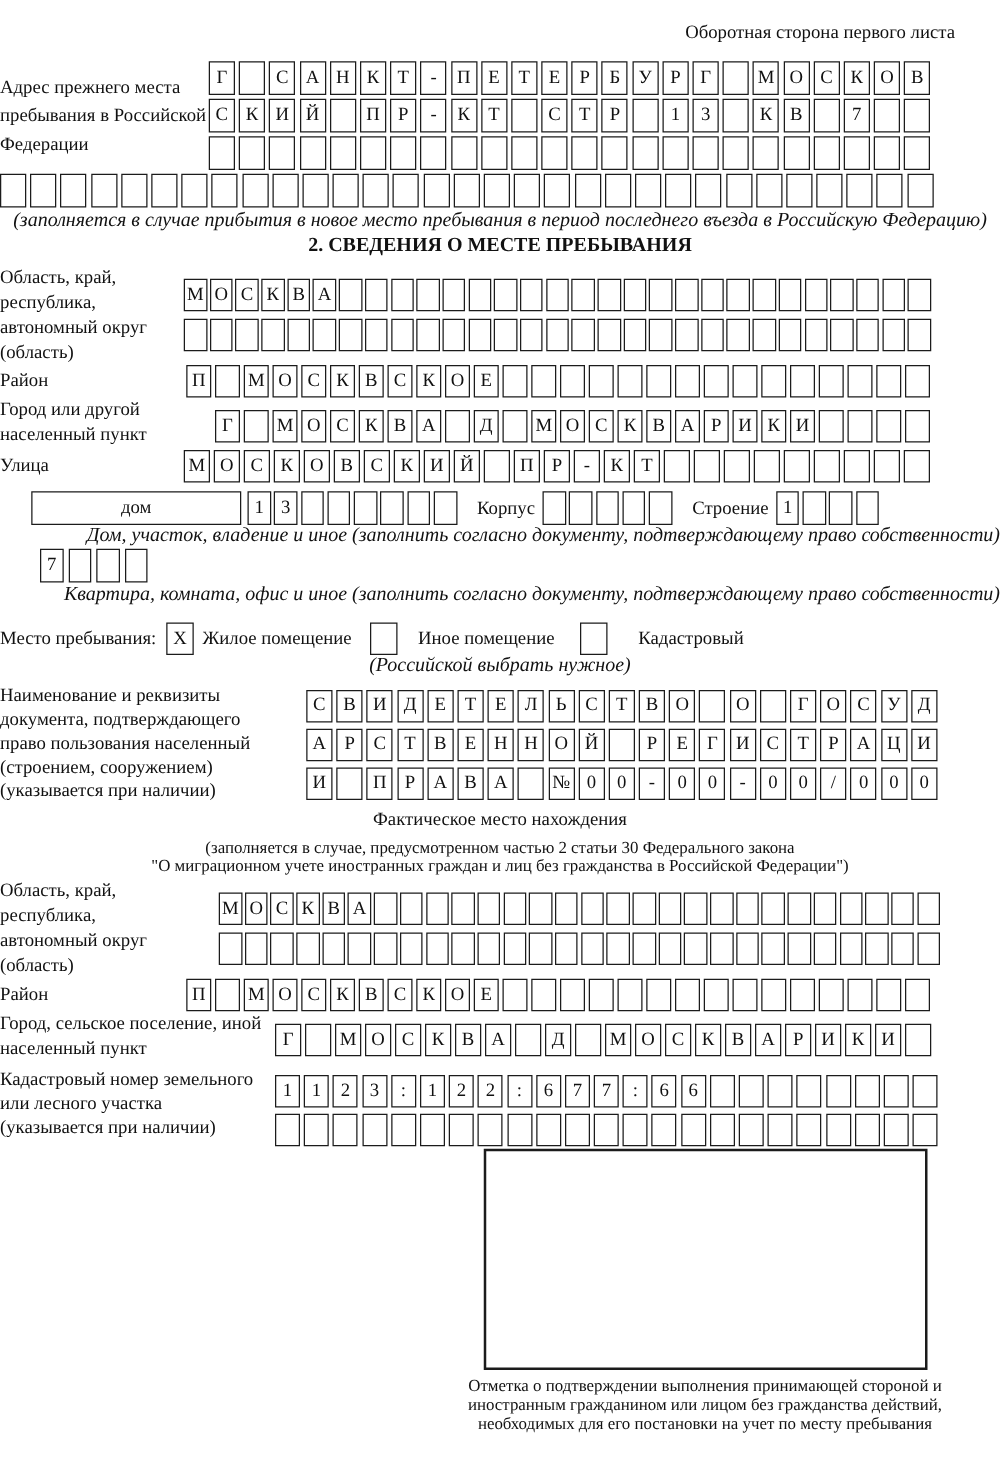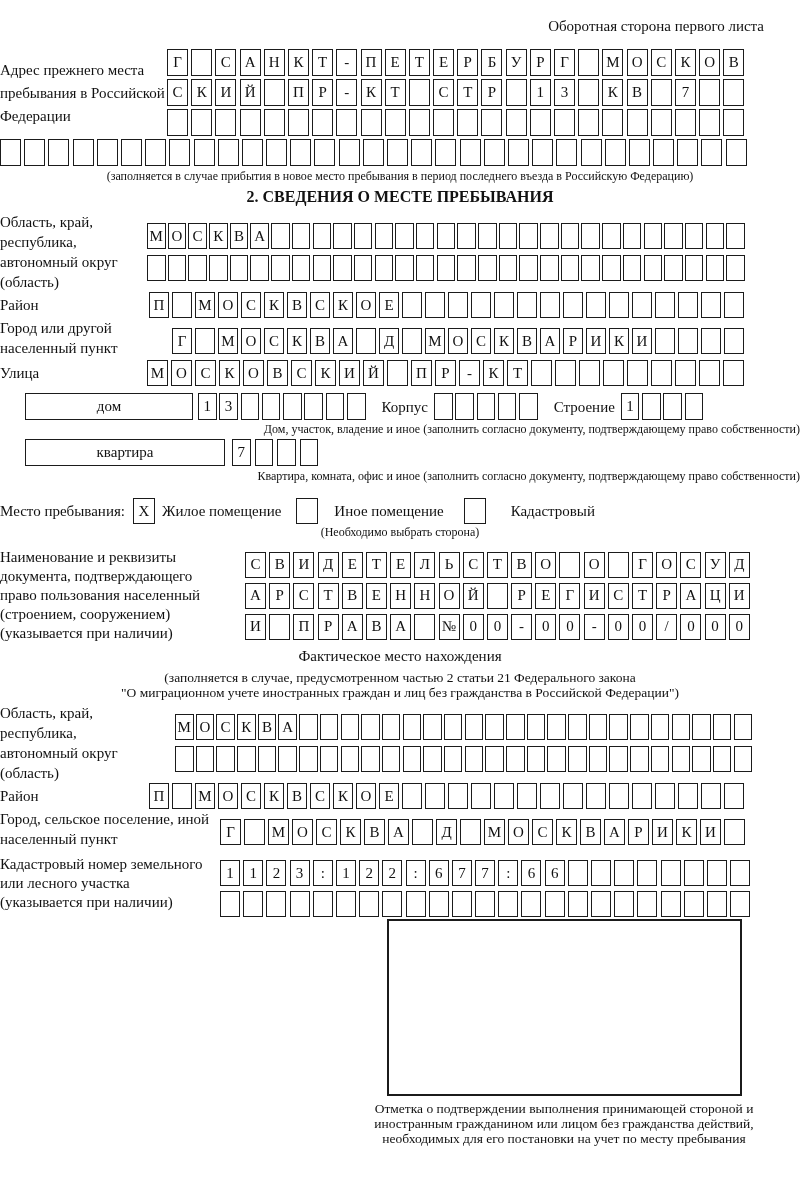--- a/index.html
+++ b/index.html
@@ -23,21 +23,21 @@
   .cells { display: flex; gap: var(--g, 3px); flex: none; }
   .cell {
     width: var(--w, 21px); height: var(--h, 27px);
     border: 1.5px solid #1b1b1b; background: #fff;
     display: flex; align-items: center; justify-content: center;
     font-size: 15px; flex: none;
   }
   .stack { display: flex; flex-direction: column; gap: 3px; }
   .stack6 { gap: 6px; }
 
-  .cap { font-size: 12px; line-height: 15px; text-align: center; margin-top: 3px; }
+  .cap { font-size: 16px; line-height: 15px; text-align: center; margin-top: 3px; font-style: italic; }
   .title { font-size: 16px; font-weight: bold; text-align: center; margin-top: 3px; line-height: 20px; }
   .subtitle { font-size: 15px; font-weight: normal; text-align: center; line-height: 19px; margin-top: 4px; }
   .note-c { font-size: 13.5px; line-height: 15px; text-align: center; }
 
   .boxfield {
     border: 1.5px solid #1b1b1b; height: 27px; flex: none;
     display: flex; align-items: center; justify-content: center; font-size: 15px;
   }
   .cb {
     width: 22px; height: 26px; border: 1.5px solid #1b1b1b; flex: none;
@@ -359,40 +359,39 @@
     <div class="cells" style="--w:18.5px; --g:2.8px; margin-left:6px">
         <span class="cell">1</span>
         <span class="cell"></span>
         <span class="cell"></span>
         <span class="cell"></span>
       </div>
   </div>
   <div class="cap" style="text-align:right; margin-top:2px; line-height:14px">Дом, участок, владение и иное (заполнить согласно документу, подтверждающему право собственности)</div>
 
   <div class="row" style="margin-top:3px; margin-left:25px; align-items:center">
-    <div class="boxfield" style="width:200px">квартира</div>
     <div class="cells" style="--w:18.5px; --g:4px; margin-left:7px">
         <span class="cell">7</span>
         <span class="cell"></span>
         <span class="cell"></span>
         <span class="cell"></span>
       </div>
   </div>
   <div class="cap" style="text-align:right; margin-top:3px; line-height:14px">Квартира, комната, офис и иное (заполнить согласно документу, подтверждающему право собственности)</div>
 
   <div class="row" style="margin-top:15px; align-items:center">
     <div class="lbl">Место пребывания:</div>
     <div class="cb" style="margin-left:8px">X</div>
     <div class="lbl" style="margin-left:7px">Жилое помещение</div>
     <div class="cb" style="margin-left:15px"></div>
     <div class="lbl" style="margin-left:16px">Иное помещение</div>
     <div class="cb" style="margin-left:20px"></div>
     <div class="lbl" style="margin-left:25px">Кадастровый</div>
   </div>
-  <div class="cap" style="margin-top:1px">(Необходимо выбрать сторона)</div>
+  <div class="cap" style="margin-top:1px">(Российской выбрать нужное)</div>
 
   <div class="row" style="margin-top:8px">
     <div class="lbl lbl-220">Наименование и реквизиты документа, подтверждающего право пользования населенный (строением, сооружением) (указывается при наличии)</div>
     <div class="stack" style="gap:5px; margin-left:25px">
       <div class="cells" style="--w:21px; --g:3.2px; --h:26px">
           <span class="cell">С</span>
           <span class="cell">В</span>
           <span class="cell">И</span>
           <span class="cell">Д</span>
           <span class="cell">Е</span>
@@ -456,21 +455,21 @@
           <span class="cell">0</span>
           <span class="cell">/</span>
           <span class="cell">0</span>
           <span class="cell">0</span>
           <span class="cell">0</span>
         </div>
     </div>
   </div>
 
   <div class="subtitle">Фактическое место нахождения</div>
-  <div class="note-c" style="margin-top:4px">(заполняется в случае, предусмотренном частью 2 статьи 21 Федерального закона</div>
+  <div class="note-c" style="margin-top:4px">(заполняется в случае, предусмотренном частью 2 статьи 30 Федерального закона</div>
   <div class="note-c">"О миграционном учете иностранных граждан и лиц без гражданства в Российской Федерации")</div>
 
   <div class="row" style="margin-top:3px">
     <div class="lbl lbl-147">Область, край, республика, автономный округ (область)</div>
     <div class="stack stack6" style="margin-left:28px">
       <div class="cells" style="--w:18.5px; --g:2.2px; --h:26px">
           <span class="cell">М</span>
           <span class="cell">О</span>
           <span class="cell">С</span>
           <span class="cell">К</span>

